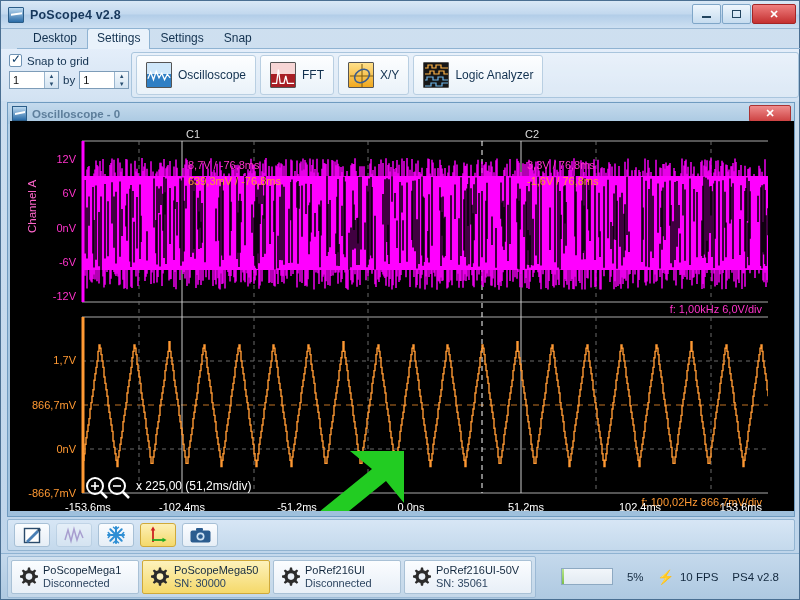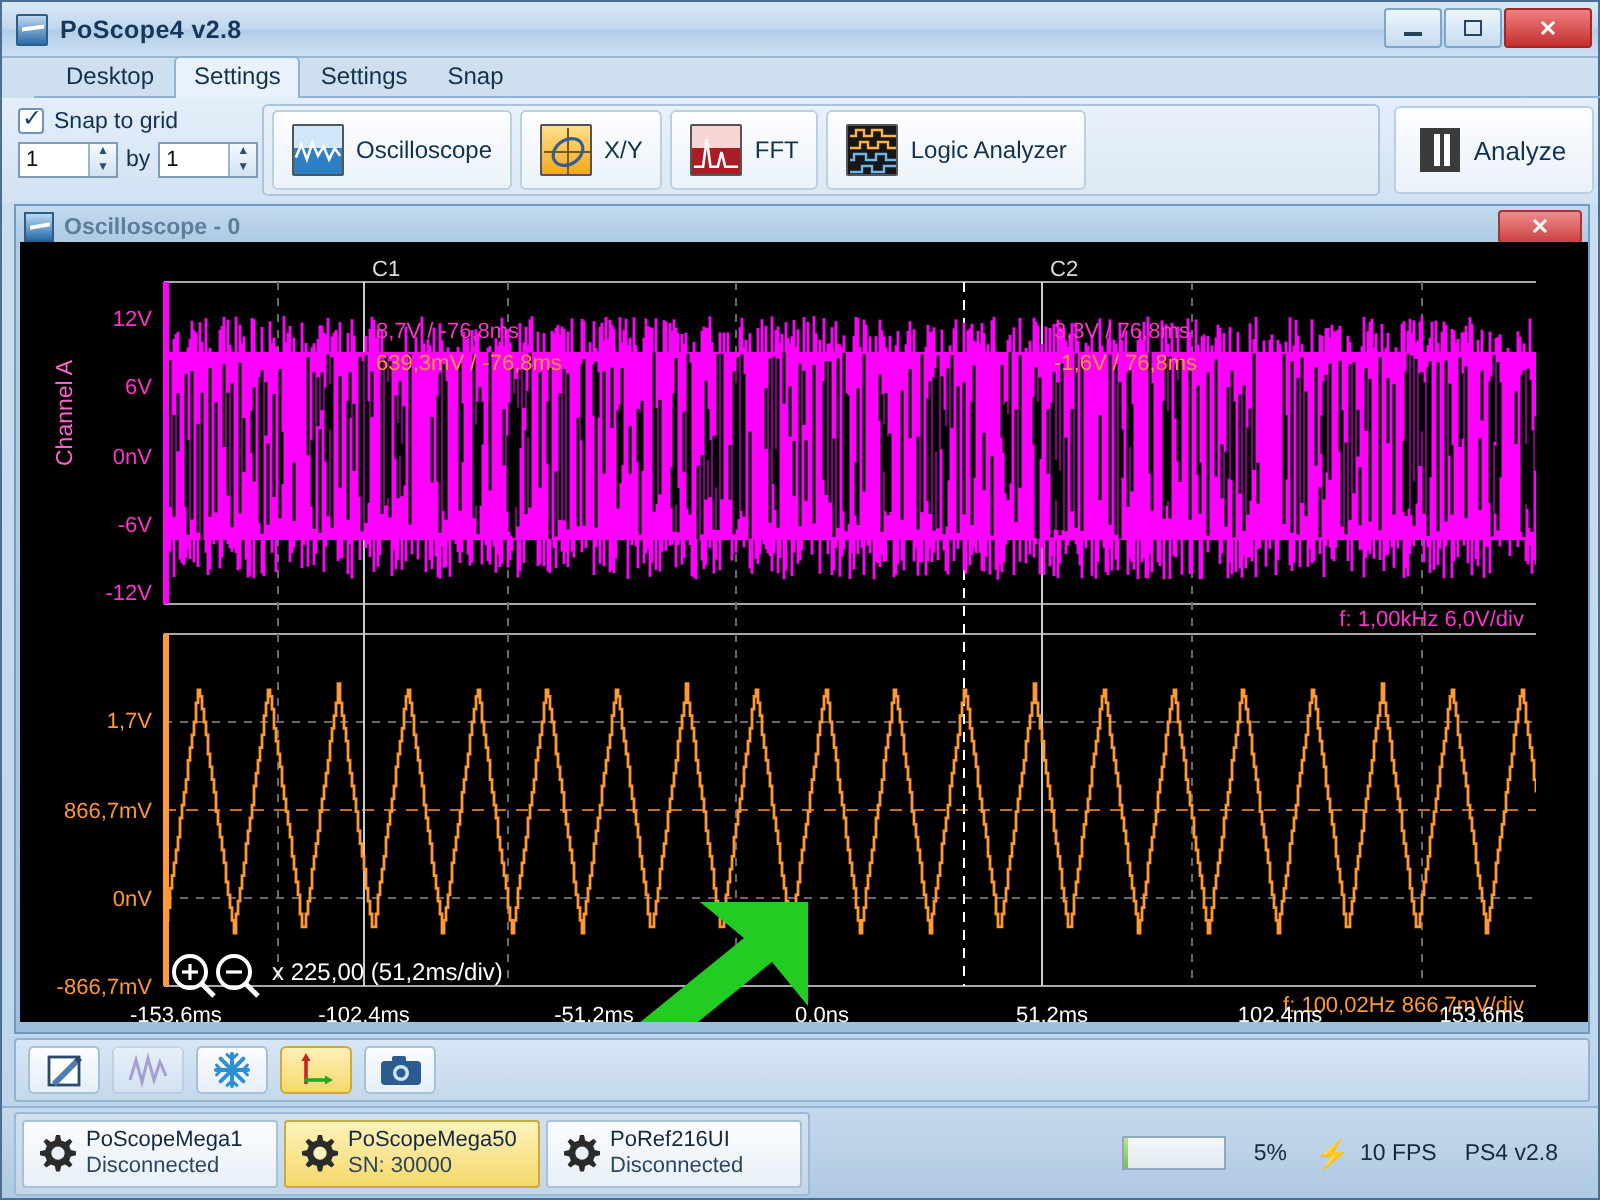--- a/index.html
+++ b/index.html
@@ -261,56 +261,50 @@
     <div class="grp-displays">
       <div class="dbtn">
         <div class="dico osc">
           <svg class="sparkline" viewBox="0 0 26 18">
               <polyline points="1,12 4,5 7,13 10,4 13,11 16,6 19,13 22,7 25,11" fill="none" stroke="#ffffff" stroke-width="1.4"></polyline>
             </svg>
         </div>
         <span>Oscilloscope</span>
       </div>
       <div class="dbtn">
+        <div class="dico fft">
+          <svg class="sparkline" viewBox="0 0 26 18">
+              <polyline points="1,17 6,17 8,2 10,17 14,17 16,9 18,17 25,17" fill="none" stroke="#ffffff" stroke-width="1.4"></polyline>
+            </svg>
+        </div>
+        <span>FFT</span>
+      </div>
+      <div class="dbtn">
         <div class="dico xy">
           <svg viewBox="0 0 26 26" width="26" height="26">
             <line x1="13" y1="1" x2="13" y2="25" stroke="#7a5a10" stroke-width="1"></line>
             <line x1="1" y1="13" x2="25" y2="13" stroke="#7a5a10" stroke-width="1"></line>
             <ellipse cx="13" cy="13" rx="8" ry="6" fill="none" stroke="#3a5d8f" stroke-width="1.6" transform="rotate(-35 13 13)"></ellipse>
           </svg>
         </div>
         <span>X/Y</span>
-      </div>
-      <div class="dbtn">
-        <div class="dico fft">
-          <svg class="sparkline" viewBox="0 0 26 18">
-              <polyline points="1,17 6,17 8,2 10,17 14,17 16,9 18,17 25,17" fill="none" stroke="#ffffff" stroke-width="1.4"></polyline>
-            </svg>
-        </div>
-        <span>FFT</span>
       </div>
       <div class="dbtn">
         <div class="dico la">
           <svg viewBox="0 0 26 26" width="26" height="26">
             <polyline points="1,5 4,5 4,2 8,2 8,5 12,5 12,2 17,2 17,5 25,5" fill="none" stroke="#ffb347" stroke-width="1.2"></polyline>
             <polyline points="1,11 6,11 6,8 10,8 10,11 15,11 15,8 20,8 20,11 25,11" fill="none" stroke="#ffb347" stroke-width="1.2"></polyline>
             <polyline points="1,17 3,17 3,14 9,14 9,17 14,17 14,14 19,14 19,17 25,17" fill="none" stroke="#6fb5e8" stroke-width="1.2"></polyline>
             <polyline points="1,23 7,23 7,20 12,20 12,23 18,23 18,20 25,20" fill="none" stroke="#6fb5e8" stroke-width="1.2"></polyline>
           </svg>
         </div>
         <span>Logic Analyzer</span>
       </div>
     </div>
 
-    <div class="grp-analyze">
-      <div class="abtn">
-        <div class="aico"></div>
-        <span>Analyze</span>
-      </div>
-    </div>
   </div>
 
   <div class="scopewin">
     <div class="scopetitle">
       <div class="scopeicon"></div>
       <div class="st">Oscilloscope - 0</div>
       <div class="scopeclose">✕</div>
     </div>
 
     <div class="plot">
@@ -1525,20 +1519,30 @@
         <svg class="gear" viewBox="0 0 20 20">
           <path d="M10 0.5 L12 0.5 L12.6 3.2 L14.6 4 L16.8 2.4 L18.2 3.8 L16.6 6 L17.4 8 L20 8.6 L20 10.6 L17.4 11.2 L16.6 13.2 L18.2 15.4 L16.8 16.8 L14.6 15.2 L12.6 16 L12 18.7 L10 18.7 L9.4 16 L7.4 15.2 L5.2 16.8 L3.8 15.4 L5.4 13.2 L4.6 11.2 L2 10.6 L2 8.6 L4.6 8 L5.4 6 L3.8 3.8 L5.2 2.4 L7.4 4 L9.4 3.2 Z" fill="#2b2b2b"></path>
           <circle cx="11" cy="9.6" r="3.3" fill="#e9eff6"></circle>
         </svg>
         <div class="devtext">
           <span class="l1">PoRef216UI</span>
           <span class="l2">Disconnected</span>
         </div>
       </div>
 
+      <div class="devbtn">
+        <svg class="gear" viewBox="0 0 20 20">
+          <path d="M10 0.5 L12 0.5 L12.6 3.2 L14.6 4 L16.8 2.4 L18.2 3.8 L16.6 6 L17.4 8 L20 8.6 L20 10.6 L17.4 11.2 L16.6 13.2 L18.2 15.4 L16.8 16.8 L14.6 15.2 L12.6 16 L12 18.7 L10 18.7 L9.4 16 L7.4 15.2 L5.2 16.8 L3.8 15.4 L5.4 13.2 L4.6 11.2 L2 10.6 L2 8.6 L4.6 8 L5.4 6 L3.8 3.8 L5.2 2.4 L7.4 4 L9.4 3.2 Z" fill="#2b2b2b"></path>
+          <circle cx="11" cy="9.6" r="3.3" fill="#e9eff6"></circle>
+        </svg>
+        <div class="devtext">
+          <span class="l1">PoRef216UI-50V</span>
+          <span class="l2">SN: 35061</span>
+        </div>
+      </div>
     </div>
 
     <div class="statusright">
       <div class="progress">
         <div class="fill" style="width: 5%;"></div>
       </div>
       <div class="spct">5%</div>
       <div class="fps">
         <span class="bolt">⚡</span>
         <span>10 FPS</span>

